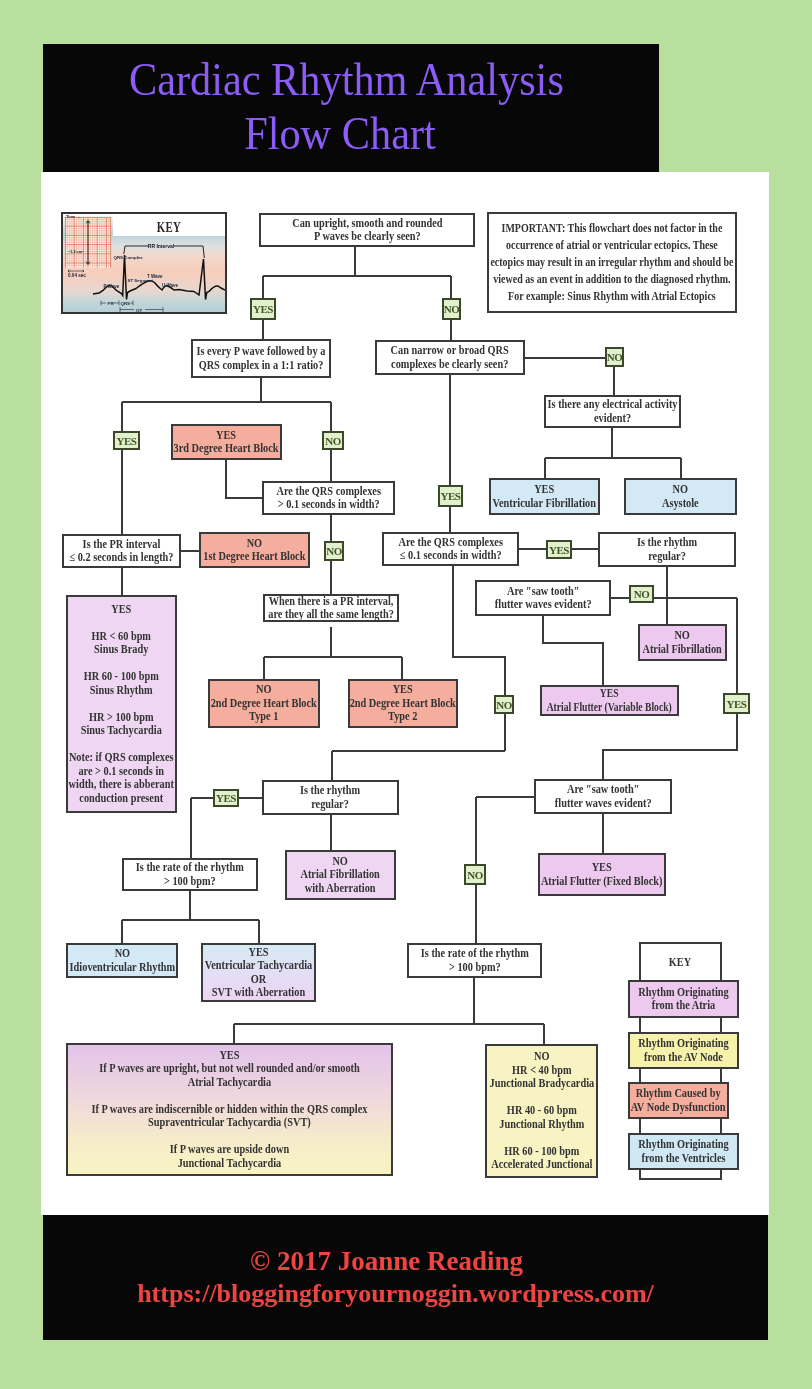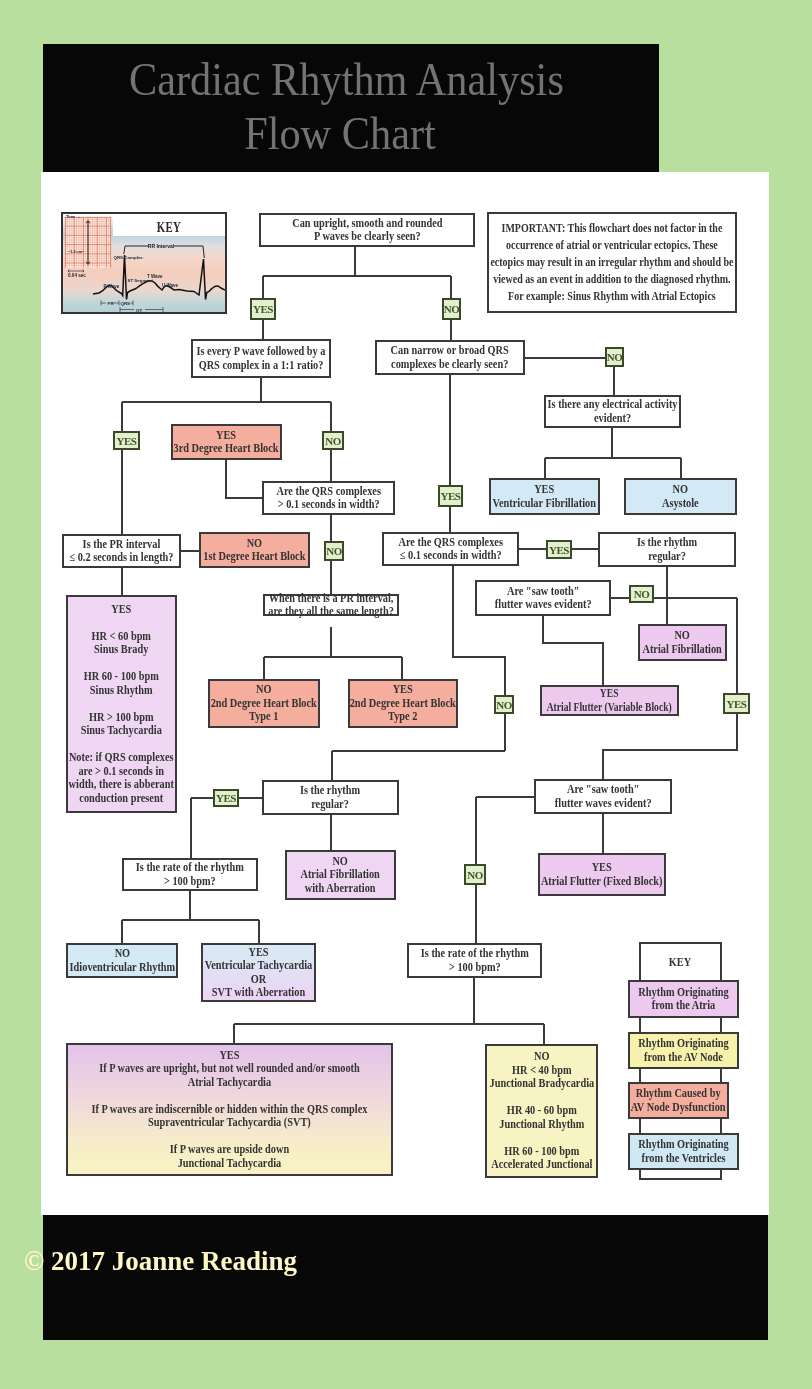--- a/index.html
+++ b/index.html
@@ -9,36 +9,37 @@
 .salmon{background:#f5ad9d}
 .purple{background:#efd7f3}
 .blue{background:#d3e9f6}
 .yellow{background:#f8f3c3}
 .grad1{background:linear-gradient(#d7ebf5,#eed3f4)}
 .lpurple{background:#edc9ef}
 .lyellow{background:#f6f1ab}
 .lblue{background:#cfe8f4}
 .grad2{background:linear-gradient(#e3c3ea 0%,#efd7dd 40%,#f6ecc9 75%,#f9f3c3 100%)}
 svg#lines{position:absolute;left:0;top:0}
-#hdr{position:absolute;left:43px;top:44px;width:616px;height:128px;background:#070707;color:#737373;text-align:center}
+#hdr{position:absolute;left:43px;top:44px;width:616px;height:128px;background:#070707;color:#8b5cf6;text-align:center}
 #hdr .t1{font-size:46px;line-height:54px;margin-top:9px}
 #hdr .t1 div{transform:scaleX(0.92) translateX(-5px)}
 #hdr .t1 div+div{transform:scaleX(0.92) translateX(-12px)}
-#ftr{position:absolute;left:43px;top:1215px;width:725px;height:125px;background:#070707;color:#fef9c3;}
+#ftr{position:absolute;left:43px;top:1215px;width:725px;height:125px;background:#070707;color:#ef4444;text-align:center}
 </style></head>
 <body>
 <div id="page"></div>
 <div id="hdr">
     <div class="t1">
       <div>Cardiac Rhythm Analysis</div>
       <div>Flow Chart</div>
     </div>
   </div>
 <div id="ftr">
     <div style="font-size:27px;font-weight:bold;margin-top:31px;line-height:30px;transform:translateX(-19px)">© 2017 Joanne Reading</div>
+<div style="font-size:26px;font-weight:bold;line-height:36px;transform:translateX(-10px)">https://bloggingforyournoggin.wordpress.com/</div>
   </div>
 <svg id="lines" width="812" height="1389" viewBox="0 0 812 1389" fill="none" stroke="#3a3a3a" stroke-width="2">
 <path d="M355 247 V276 M263 276 H451 M263 276 V339 M451 276 V340"></path>
 <path d="M261 374 V402 M122 402 H331 M122 402 V534 M331 402 V481"></path>
 <path d="M331 515 V594"></path>
 <path d="M226 460 V498 H262"></path>
 <path d="M181 551 H199"></path>
 <path d="M122 568 V595"></path>
 <path d="M331 627 V657 M264 657 H402 M264 657 V679 M402 657 V679"></path>
 <path d="M450 375 V532"></path>
@@ -128,21 +129,21 @@
   </div>
 <div class="bx" style="left:62px;top:534px;width:119px;height:34px">
     <i>Is the PR interval<br>≤ 0.2 seconds in length?</i>
   </div>
 <div class="bx" style="left:382px;top:532px;width:137px;height:34px">
     <i>Are the QRS complexes<br>≤ 0.1 seconds in width?</i>
   </div>
 <div class="bx" style="left:598px;top:532px;width:138px;height:35px">
     <i>Is the rhythm<br>regular?</i>
   </div>
-<div class="bx" style="left:263px;top:594px;width:136px;height:22px">
+<div class="bx" style="left:263px;top:594px;width:136px;height:28px">
     <i>When there is a PR interval,<br>are they all the same length?</i>
   </div>
 <div class="bx" style="left:475px;top:580px;width:136px;height:36px">
     <i>Are ″saw tooth″<br>flutter waves evident?</i>
   </div>
 <div class="bx" style="left:262px;top:780px;width:137px;height:35px">
     <i>Is the rhythm<br>regular?</i>
   </div>
 <div class="bx" style="left:534px;top:779px;width:138px;height:35px">
     <i>Are ″saw tooth″<br>flutter waves evident?</i>

